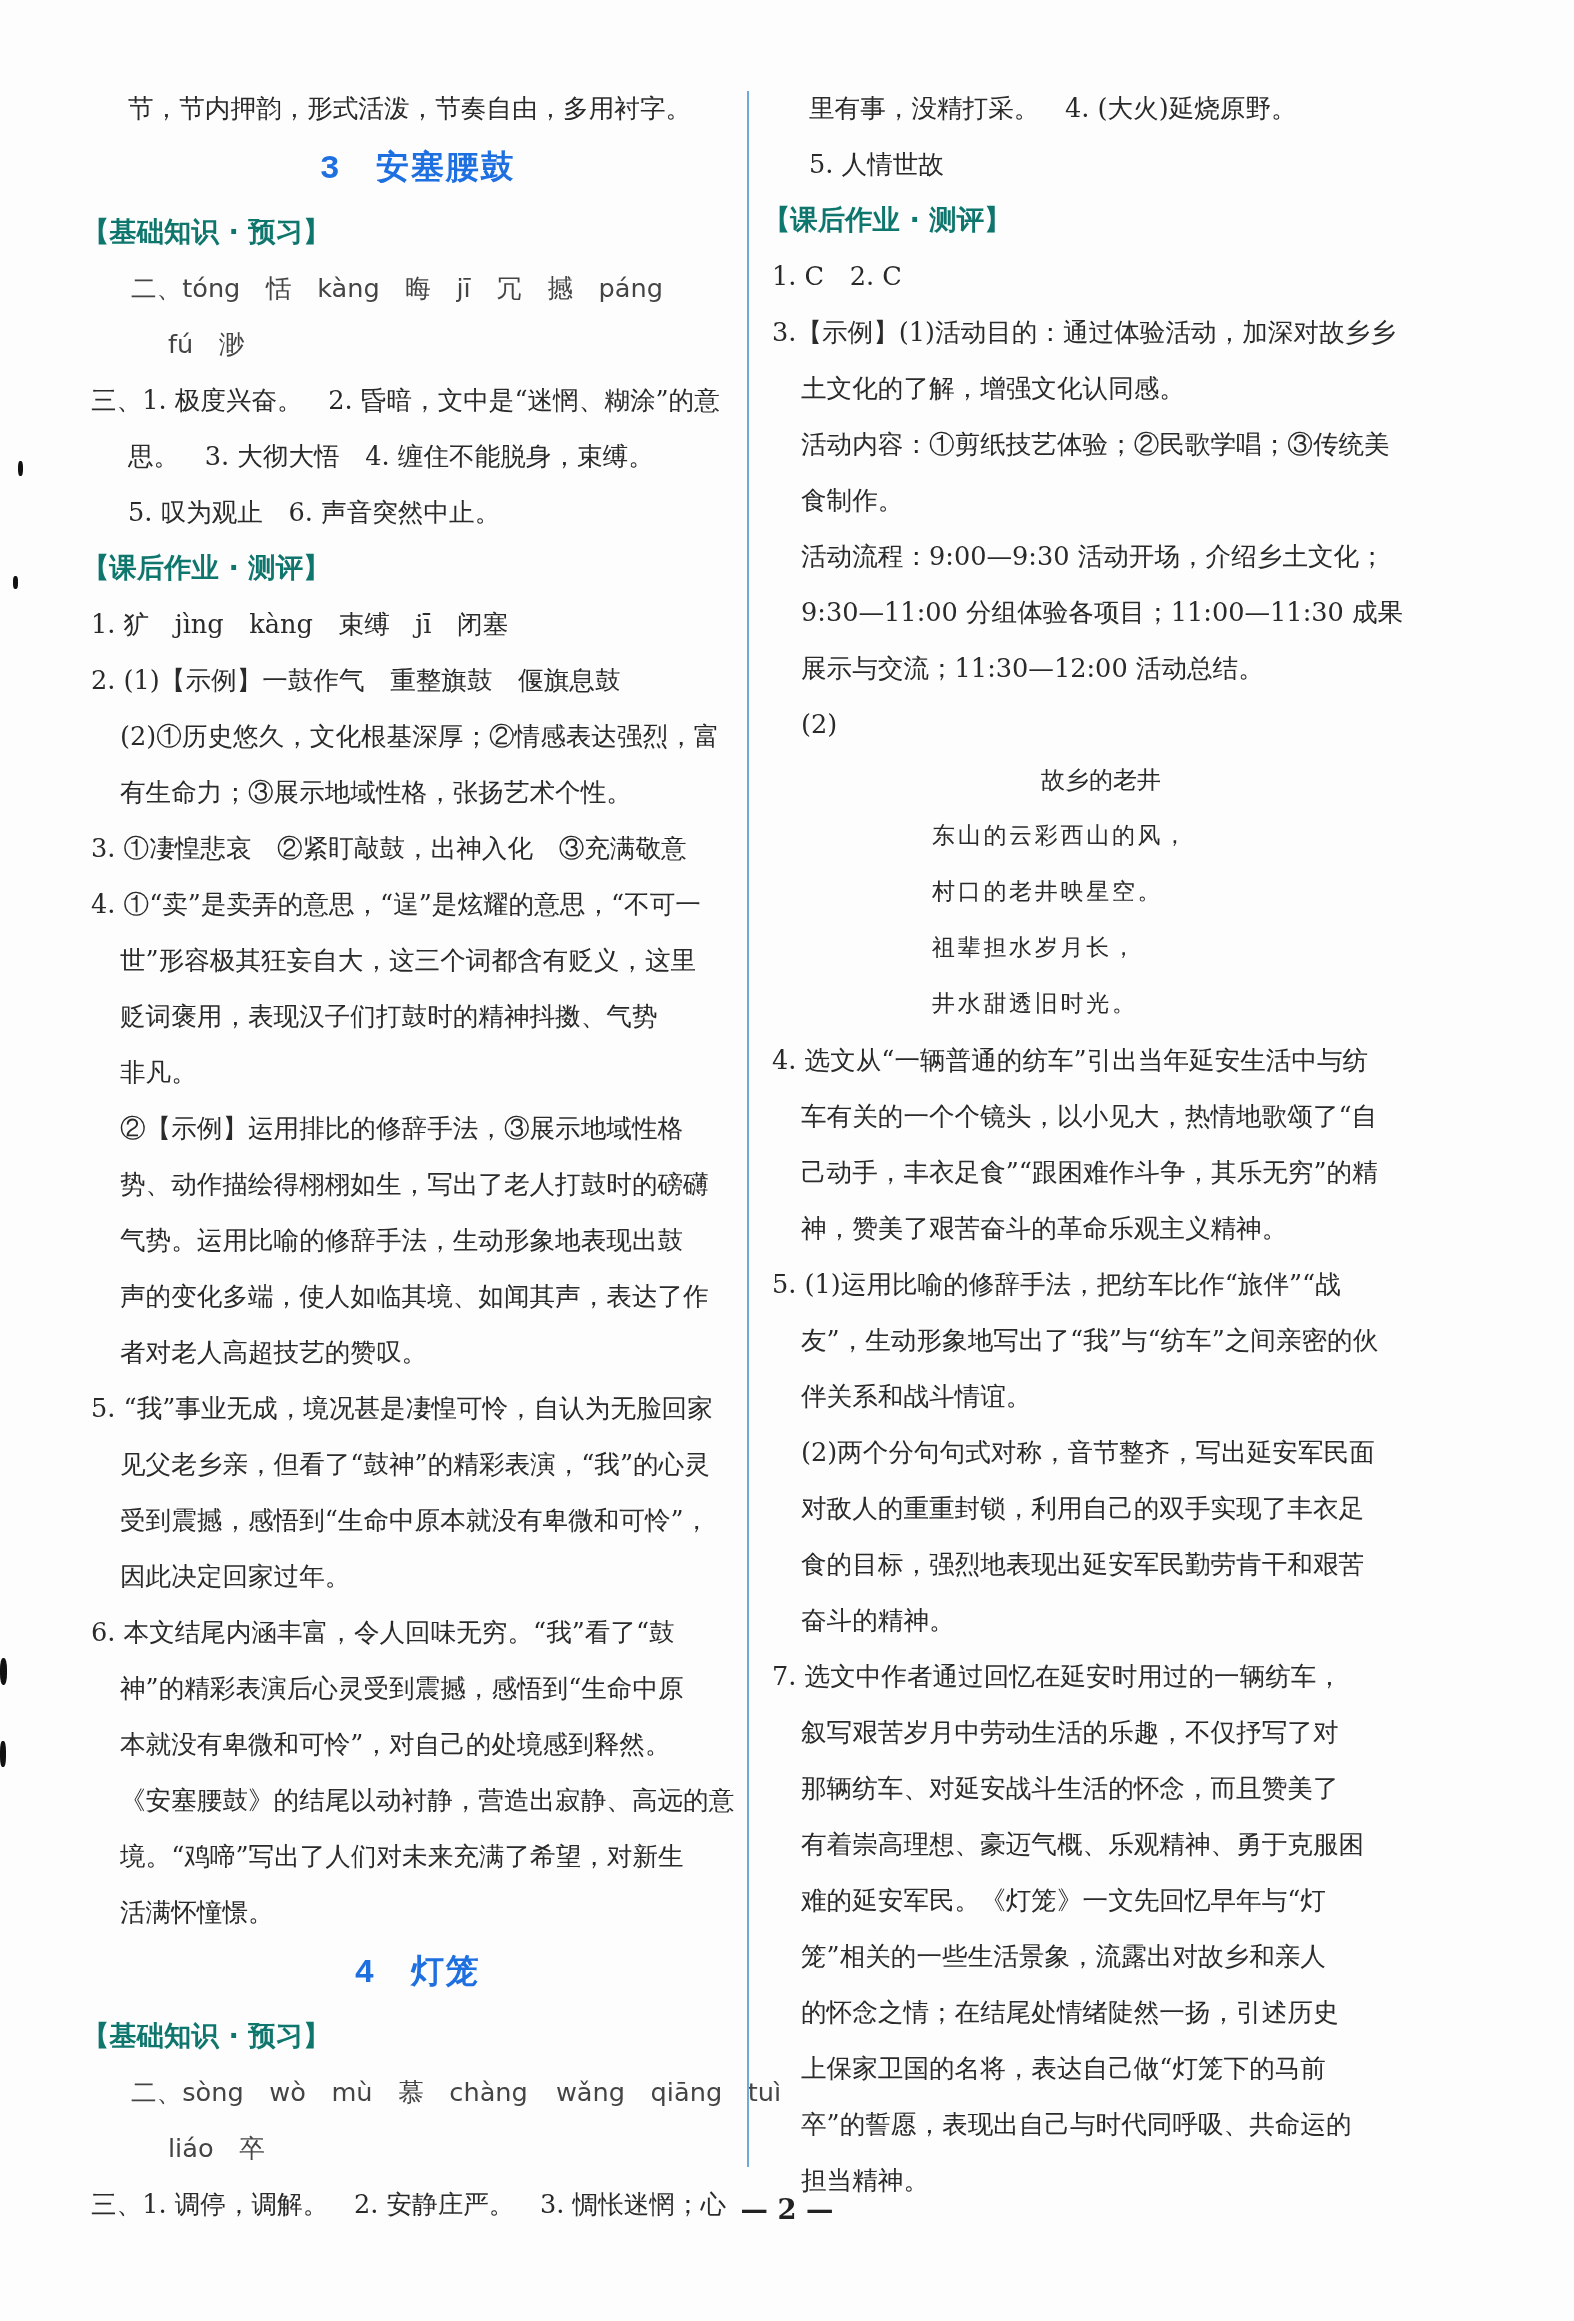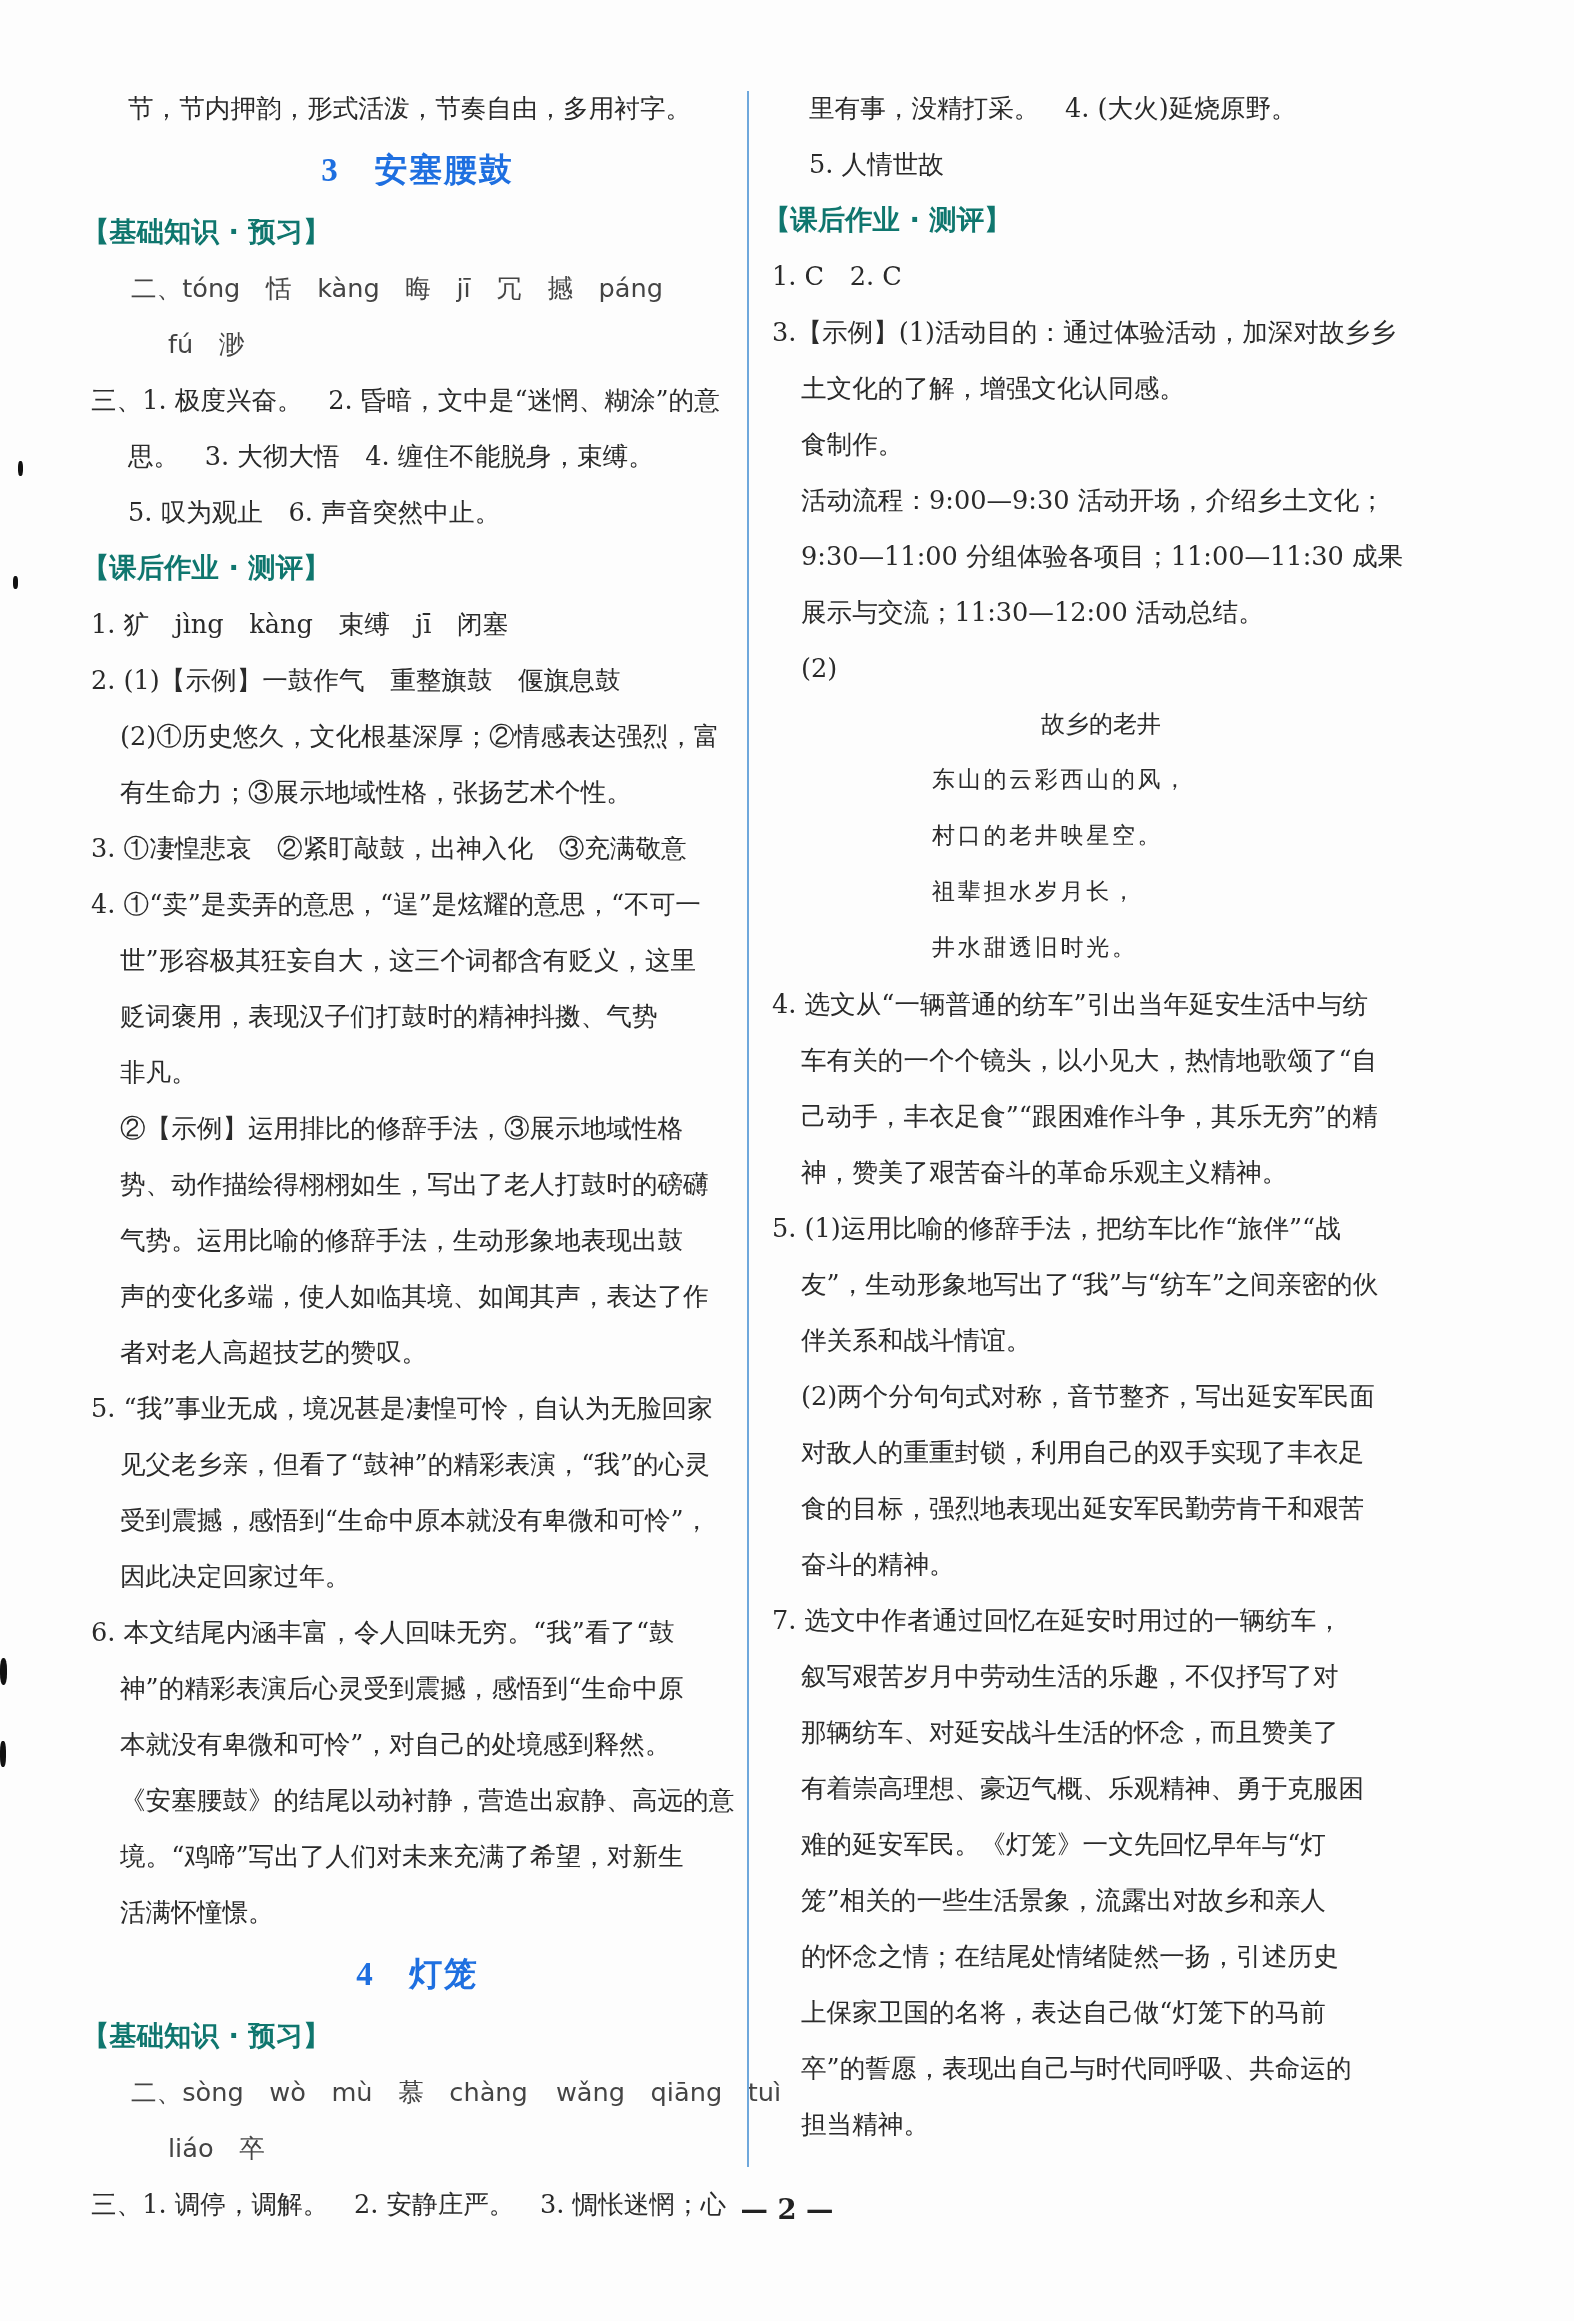--- a/index.html
+++ b/index.html
@@ -14,21 +14,21 @@
   .col-right { left: 772px; width: 658px; }
   .divider {
     position: absolute; left: 747px; top: 91px; width: 1.8px; height: 2076px;
     background: #6fa8dc;
   }
   .line { height: 56px; line-height: 56px; white-space: nowrap; }
   .ind1 { padding-left: 37px; }
   .ind2 { padding-left: 29px; }
   .heading {
     text-align: center; color: #1e6fe0; font-weight: bold;
-    font-family: Liberation Serif, serif;
+    font-family: Liberation Mono, monospace;
     font-size: 33px; height: 68px; line-height: 68px; letter-spacing: 1.8px;
   }
   .section {
     color: #0f766e; font-weight: bold;
     font-family: "DejaVu Sans", "Liberation Sans", sans-serif;
     font-size: 27.4px; height: 56px; line-height: 56px; margin-left: -9.1px;
   }
   .pinyin { font-family: "DejaVu Sans", "Liberation Sans", sans-serif; color: #444; word-spacing: 20px; margin-left: 40px; }
   .poem-title { text-align: center; font-weight: normal; font-family: "DejaVu Sans", sans-serif; font-size: 24px; height: 56px; line-height: 56px; }
   .poem { padding-left: 160px; font-family: Liberation Serif, serif; font-size: 23px; letter-spacing: 2.7px; }
@@ -82,20 +82,21 @@
     <div class="line">三、1. 调停，调解。　2. 安静庄严。　3. 惆怅迷惘；心</div>
   </div>
 <div class="divider"></div>
 <div class="col col-right" id="right">
     <div class="line ind1">里有事，没精打采。　4. (大火)延烧原野。</div>
     <div class="line ind1">5. 人情世故</div>
     <div class="section">【课后作业 · 测评】</div>
     <div class="line">1. C　2. C</div>
     <div class="line">3.【示例】(1)活动目的：通过体验活动，加深对故乡乡</div>
     <div class="line ind2">土文化的了解，增强文化认同感。</div>
+    <div class="line ind2">活动内容：①剪纸技艺体验；②民歌学唱；③传统美</div>
     <div class="line ind2">食制作。</div>
     <div class="line ind2">活动流程：9:00—9:30 活动开场，介绍乡土文化；</div>
     <div class="line ind2">9:30—11:00 分组体验各项目；11:00—11:30 成果</div>
     <div class="line ind2">展示与交流；11:30—12:00 活动总结。</div>
     <div class="line ind2">(2)</div>
     <div class="poem-title">故乡的老井</div>
     <div class="line poem">东山的云彩西山的风，</div>
     <div class="line poem">村口的老井映星空。</div>
     <div class="line poem">祖辈担水岁月长，</div>
     <div class="line poem">井水甜透旧时光。</div>

